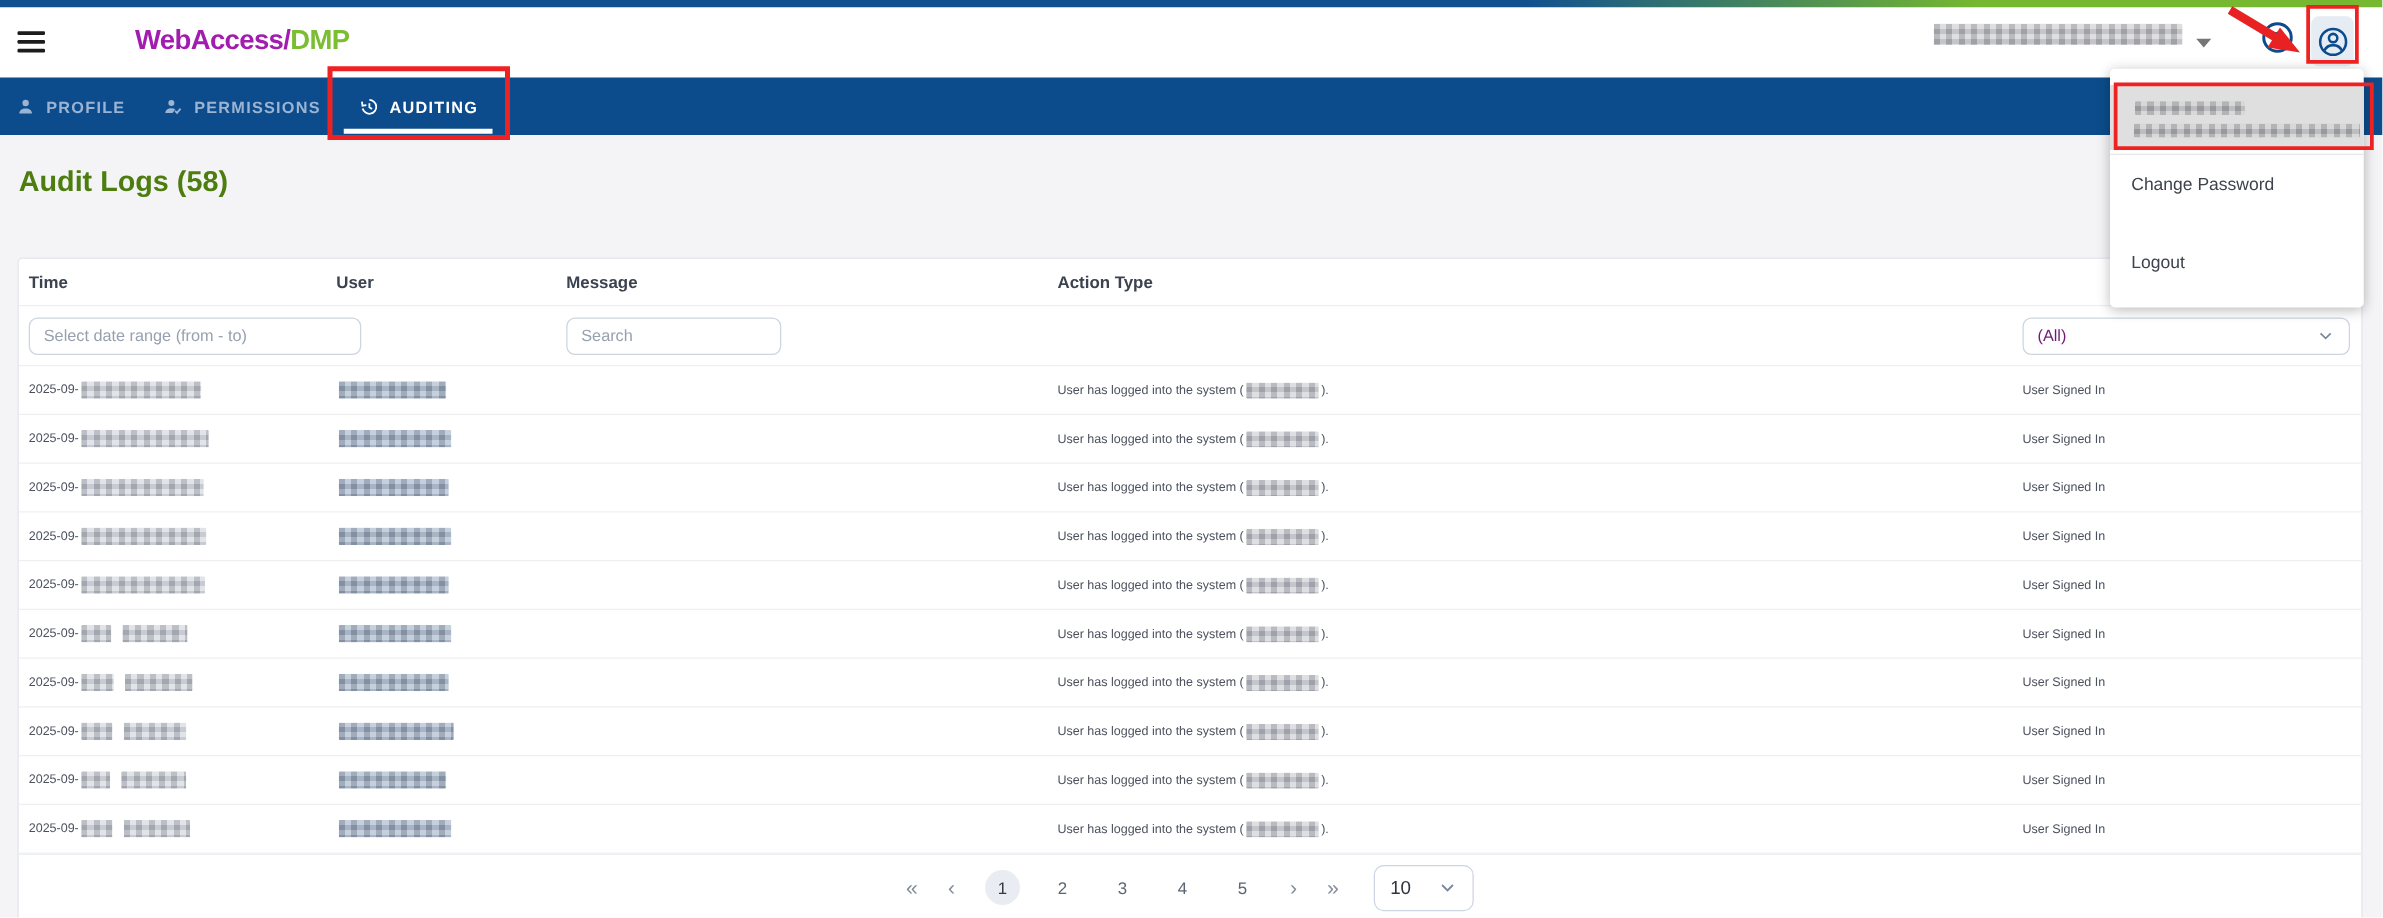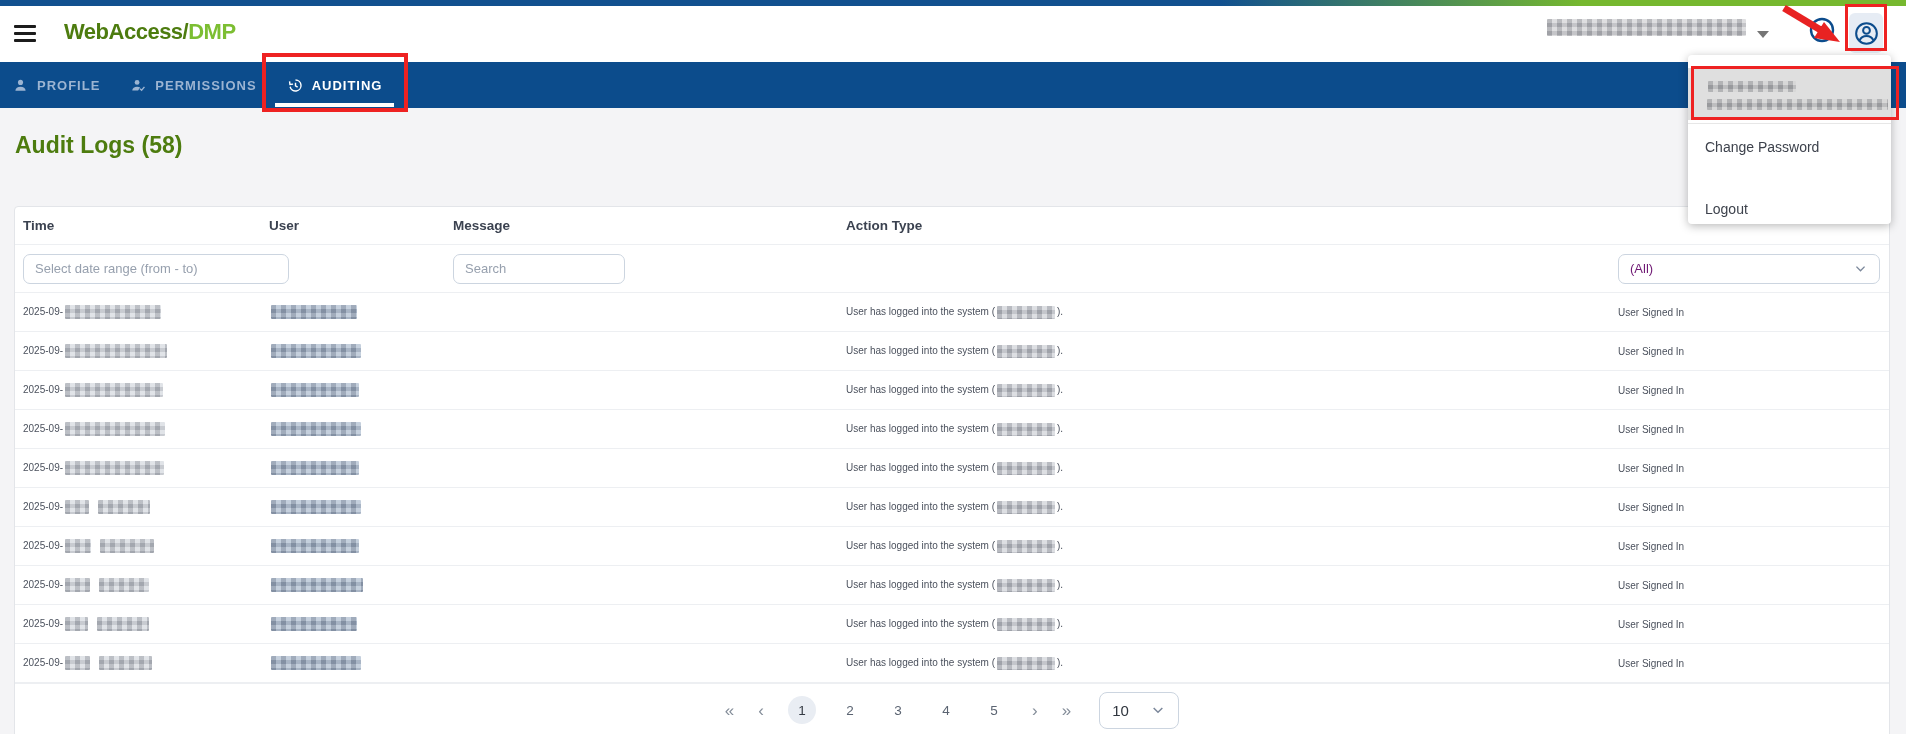--- a/index.html
+++ b/index.html
@@ -8,21 +8,21 @@
 
   
   .top-strip { position:absolute; left:0; top:0; width:1906px; height:6px;
     background:linear-gradient(90deg,#11508f 0%,#11508f 64%,#76b82f 83%,#76b82f 100%); }
 
   
   .topbar { position:absolute; left:0; top:6px; width:1906px; height:56px; background:#ffffff; }
   .hamburger { position:absolute; left:14px; top:19px; width:24px; height:18px; cursor:pointer; }
   .hamburger span { display:block; width:22px; height:2.6px; background:#1c1c1c; margin:0 0 4.6px 0; border-radius:1px; }
   .logo { position:absolute; left:64px; top:13px; font-size:22px; font-weight:bold; letter-spacing:-0.5px; white-space:nowrap; }
-  .logo .p1 { color:#4d7c0f; }
+  .logo .p1 { color:#a21caf;margin-left:44px; }
   .logo .p2 { color:#7cbe32; }
 
   .acct-blur { position:absolute; left:1545px; top:13px; width:199px; height:17px; }
   .acct-caret { position:absolute; left:1757px; top:25px; width:0; height:0;
     border-left:6px solid transparent; border-right:6px solid transparent; border-top:7px solid #757575; cursor:pointer; }
   .help-btn { position:absolute; left:1809px; top:11px; width:26px; height:26px; cursor:pointer; }
   .user-btn { position:absolute; left:1849px; top:7px; width:34px; height:40px; background:#e6ecf4;
     border-radius:6px; display:flex; align-items:center; justify-content:center; cursor:pointer; }
 
   
@@ -72,21 +72,21 @@
   .pagination { height:53px; border-top:1px solid #edeff2; display:flex; align-items:center; justify-content:center; gap:24px; }
   .pg-arrow { color:#848d99; font-size:17px; cursor:pointer; line-height:1; user-select:none; }
   .page-num { min-width:28px; height:28px; display:flex; align-items:center; justify-content:center;
     font-size:13.5px; color:#5b6472; cursor:pointer; border-radius:50%; }
   .page-num.current { background:#e9edf3; color:#343a44; }
   .size-select { width:80px; height:37px; border:1px solid #ccd5e0; border-radius:8px; background:#fff;
     display:flex; align-items:center; justify-content:space-between; padding:0 12px; cursor:pointer; margin-left:4px; }
   .size-select .sel-val { font-size:15px; color:#30363f; }
 
   
-  .user-menu { position:absolute; left:1688px; top:55px; width:203px; height:169px; background:#ffffff;
+  .user-menu { position:absolute; left:1688px; top:55px; width:203px; height:191px; background:#ffffff;
     border-radius:4px; box-shadow:0 2px 10px rgba(0,0,0,.28); z-index:20; }
   .um-head { position:absolute; left:0; top:13px; width:203px; height:52px; background:#dfdfdf; overflow:hidden; }
   .um-l1 { position:absolute; left:18px; top:13px; width:88px; }
   .um-l2 { position:absolute; left:17px; top:31px; width:181px; }
   .um-divider { position:absolute; left:0; top:68px; width:203px; height:1px; background:#e7e7e7; }
   .um-item { position:absolute; left:17px; font-size:14px; color:#3d424c; cursor:pointer; white-space:nowrap; }
   .um-item.i1 { top:84px; }
   .um-item.i2 { top:121px;margin-top:25px; }
 
   

